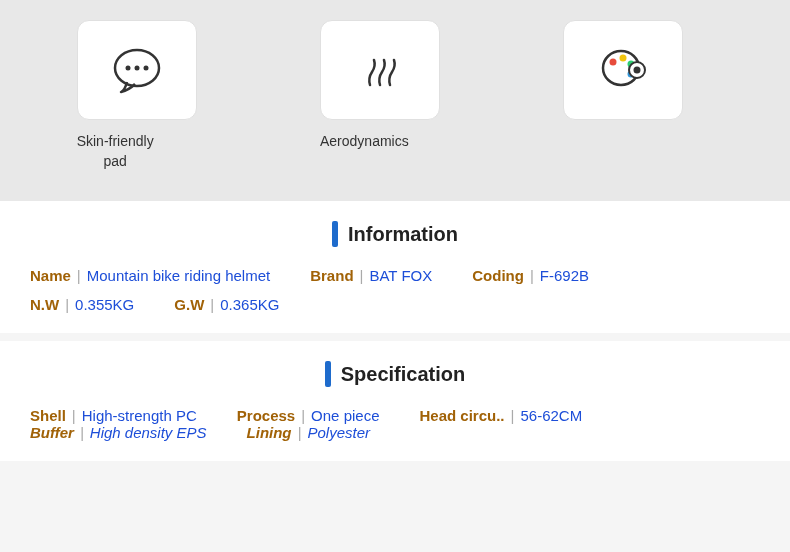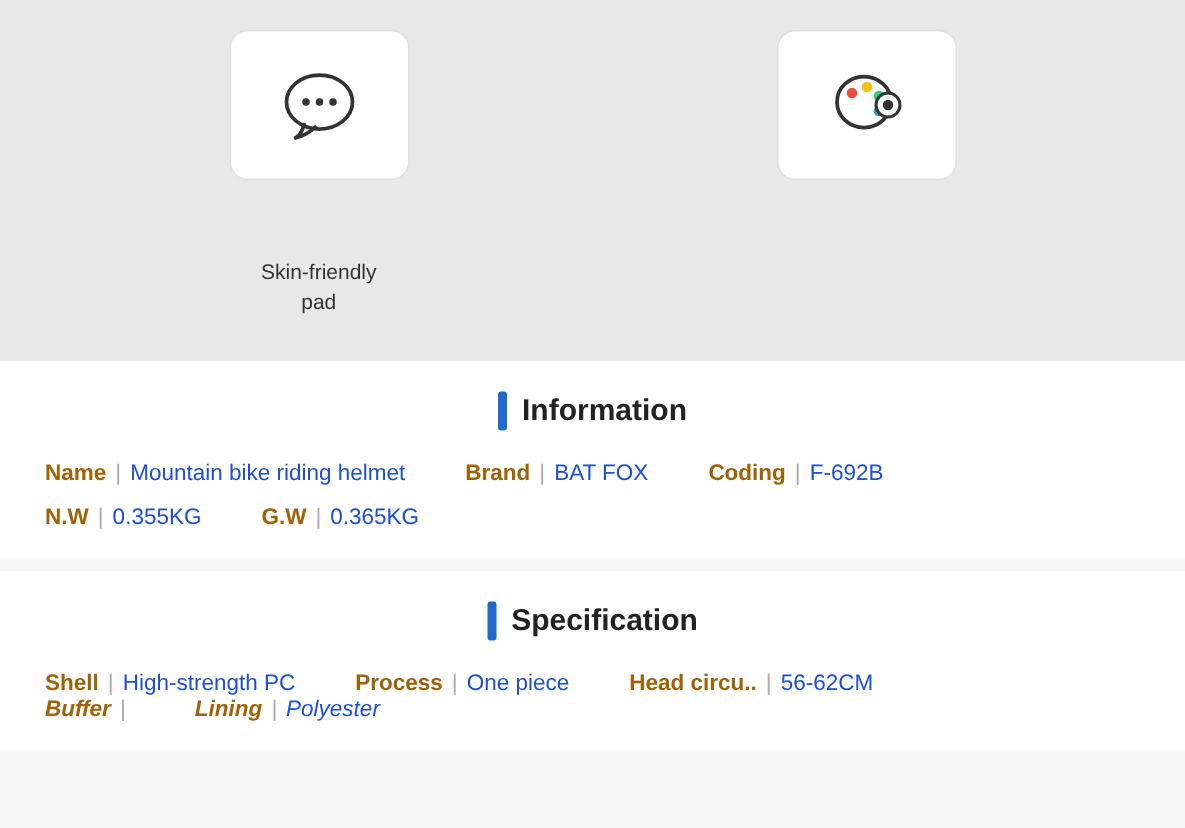--- a/index.html
+++ b/index.html
@@ -16,24 +16,23 @@
       background: #e8e8e8;
       padding: 20px 30px 30px;
       display: flex;
       justify-content: space-around;
       align-items: flex-start;
     }
 
     .feature-item {
       display: flex;
       flex-direction: column;
-      align-items: center;
+      align-items: flex-start;
       text-align: center;
       width: 150px;
-      gap: 40px;
     }
 
     .feature-icon-box {
       width: 120px;
       height: 100px;
       background: white;
       border-radius: 12px;
       display: flex;
       align-items: center;
       justify-content: center;
@@ -143,20 +142,30 @@
         <circle cx="21" cy="28" r="2.5" fill="#333"></circle>
         <circle cx="30" cy="28" r="2.5" fill="#333"></circle>
         <circle cx="39" cy="28" r="2.5" fill="#333"></circle>
       </svg>
     </div>
     <span class="feature-label">
       <span>Skin-friendly</span><br><span>pad</span>
     </span>
   </div>
 
+  <div class="feature-item">
+    <div class="feature-icon-box">
+      <svg viewBox="0 0 60 60">
+        <path d="M20 45 Q18 38 22 32 Q26 26 24 20" fill="none" stroke="#333" stroke-width="2.5" stroke-linecap="round"></path>
+        <path d="M30 45 Q28 38 32 32 Q36 26 34 20" fill="none" stroke="#333" stroke-width="2.5" stroke-linecap="round"></path>
+        <path d="M40 45 Q38 38 42 32 Q46 26 44 20" fill="none" stroke="#333" stroke-width="2.5" stroke-linecap="round"></path>
+      </svg>
+    </div>
+    <span class="feature-label">Aerodynamics</span>
+  </div>
 
   <div class="feature-item">
     <div class="feature-icon-box">
       <svg viewBox="0 0 60 60">
         <ellipse cx="28" cy="28" rx="18" ry="17" fill="none" stroke="#333" stroke-width="2.5"></ellipse>
         <circle cx="20" cy="22" r="3.5" fill="#e74c3c"></circle>
         <circle cx="30" cy="18" r="3.5" fill="#f1c40f"></circle>
         <circle cx="38" cy="24" r="3.5" fill="#2ecc71"></circle>
         <circle cx="38" cy="34" r="3.5" fill="#3498db"></circle>
         <circle cx="44" cy="30" r="8" fill="white" stroke="#333" stroke-width="2"></circle>
@@ -230,20 +239,21 @@
       <span class="info-label">Head circu..</span>
       <span class="info-separator">|</span>
       <span class="info-value">56-62CM</span>
     </div>
   </div>
 
   <div class="spec-row">
     <div class="info-item">
       <span class="info-label">Buffer</span>
       <span class="info-separator">|</span>
+      <span class="info-value">High density EPS</span>
     </div>
     <div class="info-item">
       <span class="info-label">Lining</span>
       <span class="info-separator">|</span>
       <span class="info-value">Polyester</span>
     </div>
   </div>
 </div>
 
 </body></html>

